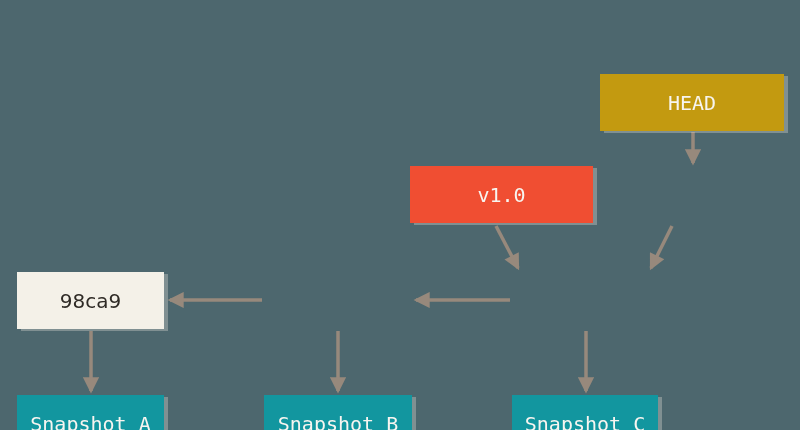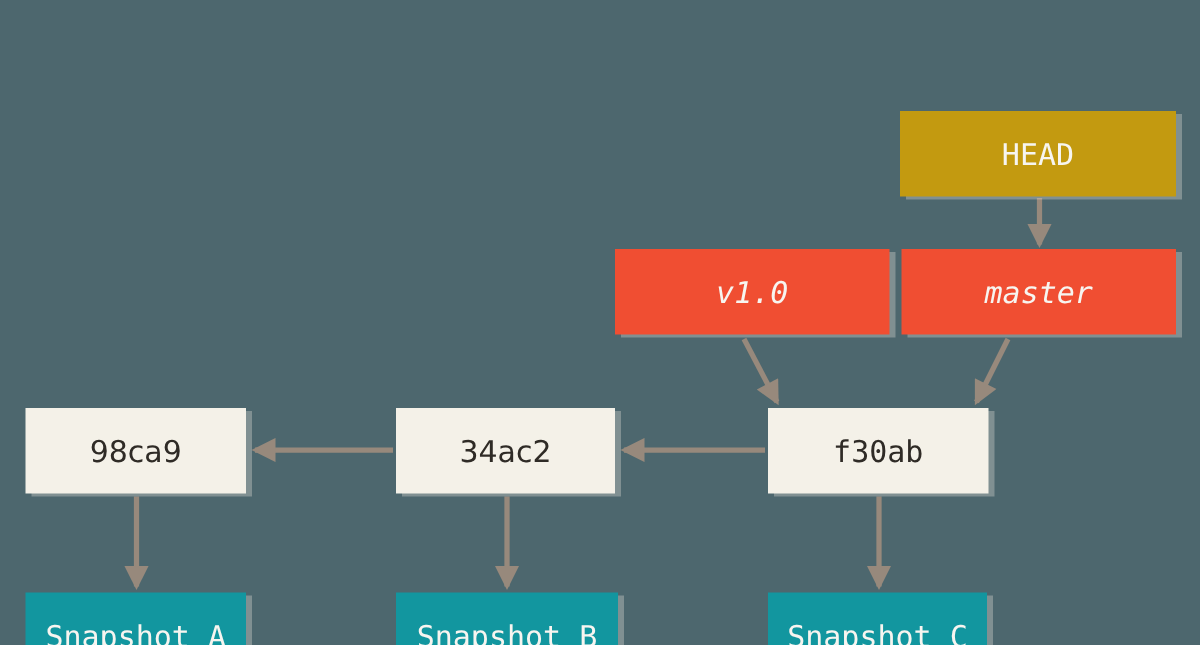--- a/index.html
+++ b/index.html
@@ -42,21 +42,20 @@
     box-shadow: 4px 2px 0 rgba(224, 222, 214, 0.35);
     user-select: none;
   }
   .node-head {
     background: var(--head-box, #c39a10);
     color: var(--light-text, #f7f5f0);
   }
   .node-ref {
     background: var(--ref-box, #f04e32);
     color: var(--light-text, #f7f5f0);
-    font-style: italic;
   }
   .node-commit {
     background: var(--commit-box, #f4f1e8);
     color: var(--dark-text, #2f2b26);
   }
   .node-commit.sans {
     font-family: "DejaVu Sans", "Liberation Sans", sans-serif;
   }
   .node-snapshot {
     background: var(--snapshot-box, #12969f);
@@ -95,35 +94,26 @@
   </svg>
 
   <div id="n-head" class="node node-head">
     <span>HEAD</span>
   </div>
 
   <div id="n-v10" class="node node-ref">
     <span>v1.0</span>
   </div>
 
-  <div id="n-master" class="node node-ref">
-    <span>master</span>
-  </div>
 
   <div id="n-98ca9" class="node node-commit sans">
     <span>98ca9</span>
   </div>
 
-  <div id="n-34ac2" class="node node-commit sans">
-    <span>34ac2</span>
-  </div>
 
-  <div id="n-f30ab" class="node node-commit">
-    <span>f30ab</span>
-  </div>
 
   <div id="n-snap-b" class="node node-snapshot">
     <span>Snapshot B</span>
   </div>
 
   <div id="n-snap-a" class="node node-snapshot">
     <span>Snapshot A</span>
   </div>
 
   <div id="n-snap-c" class="node node-snapshot">

